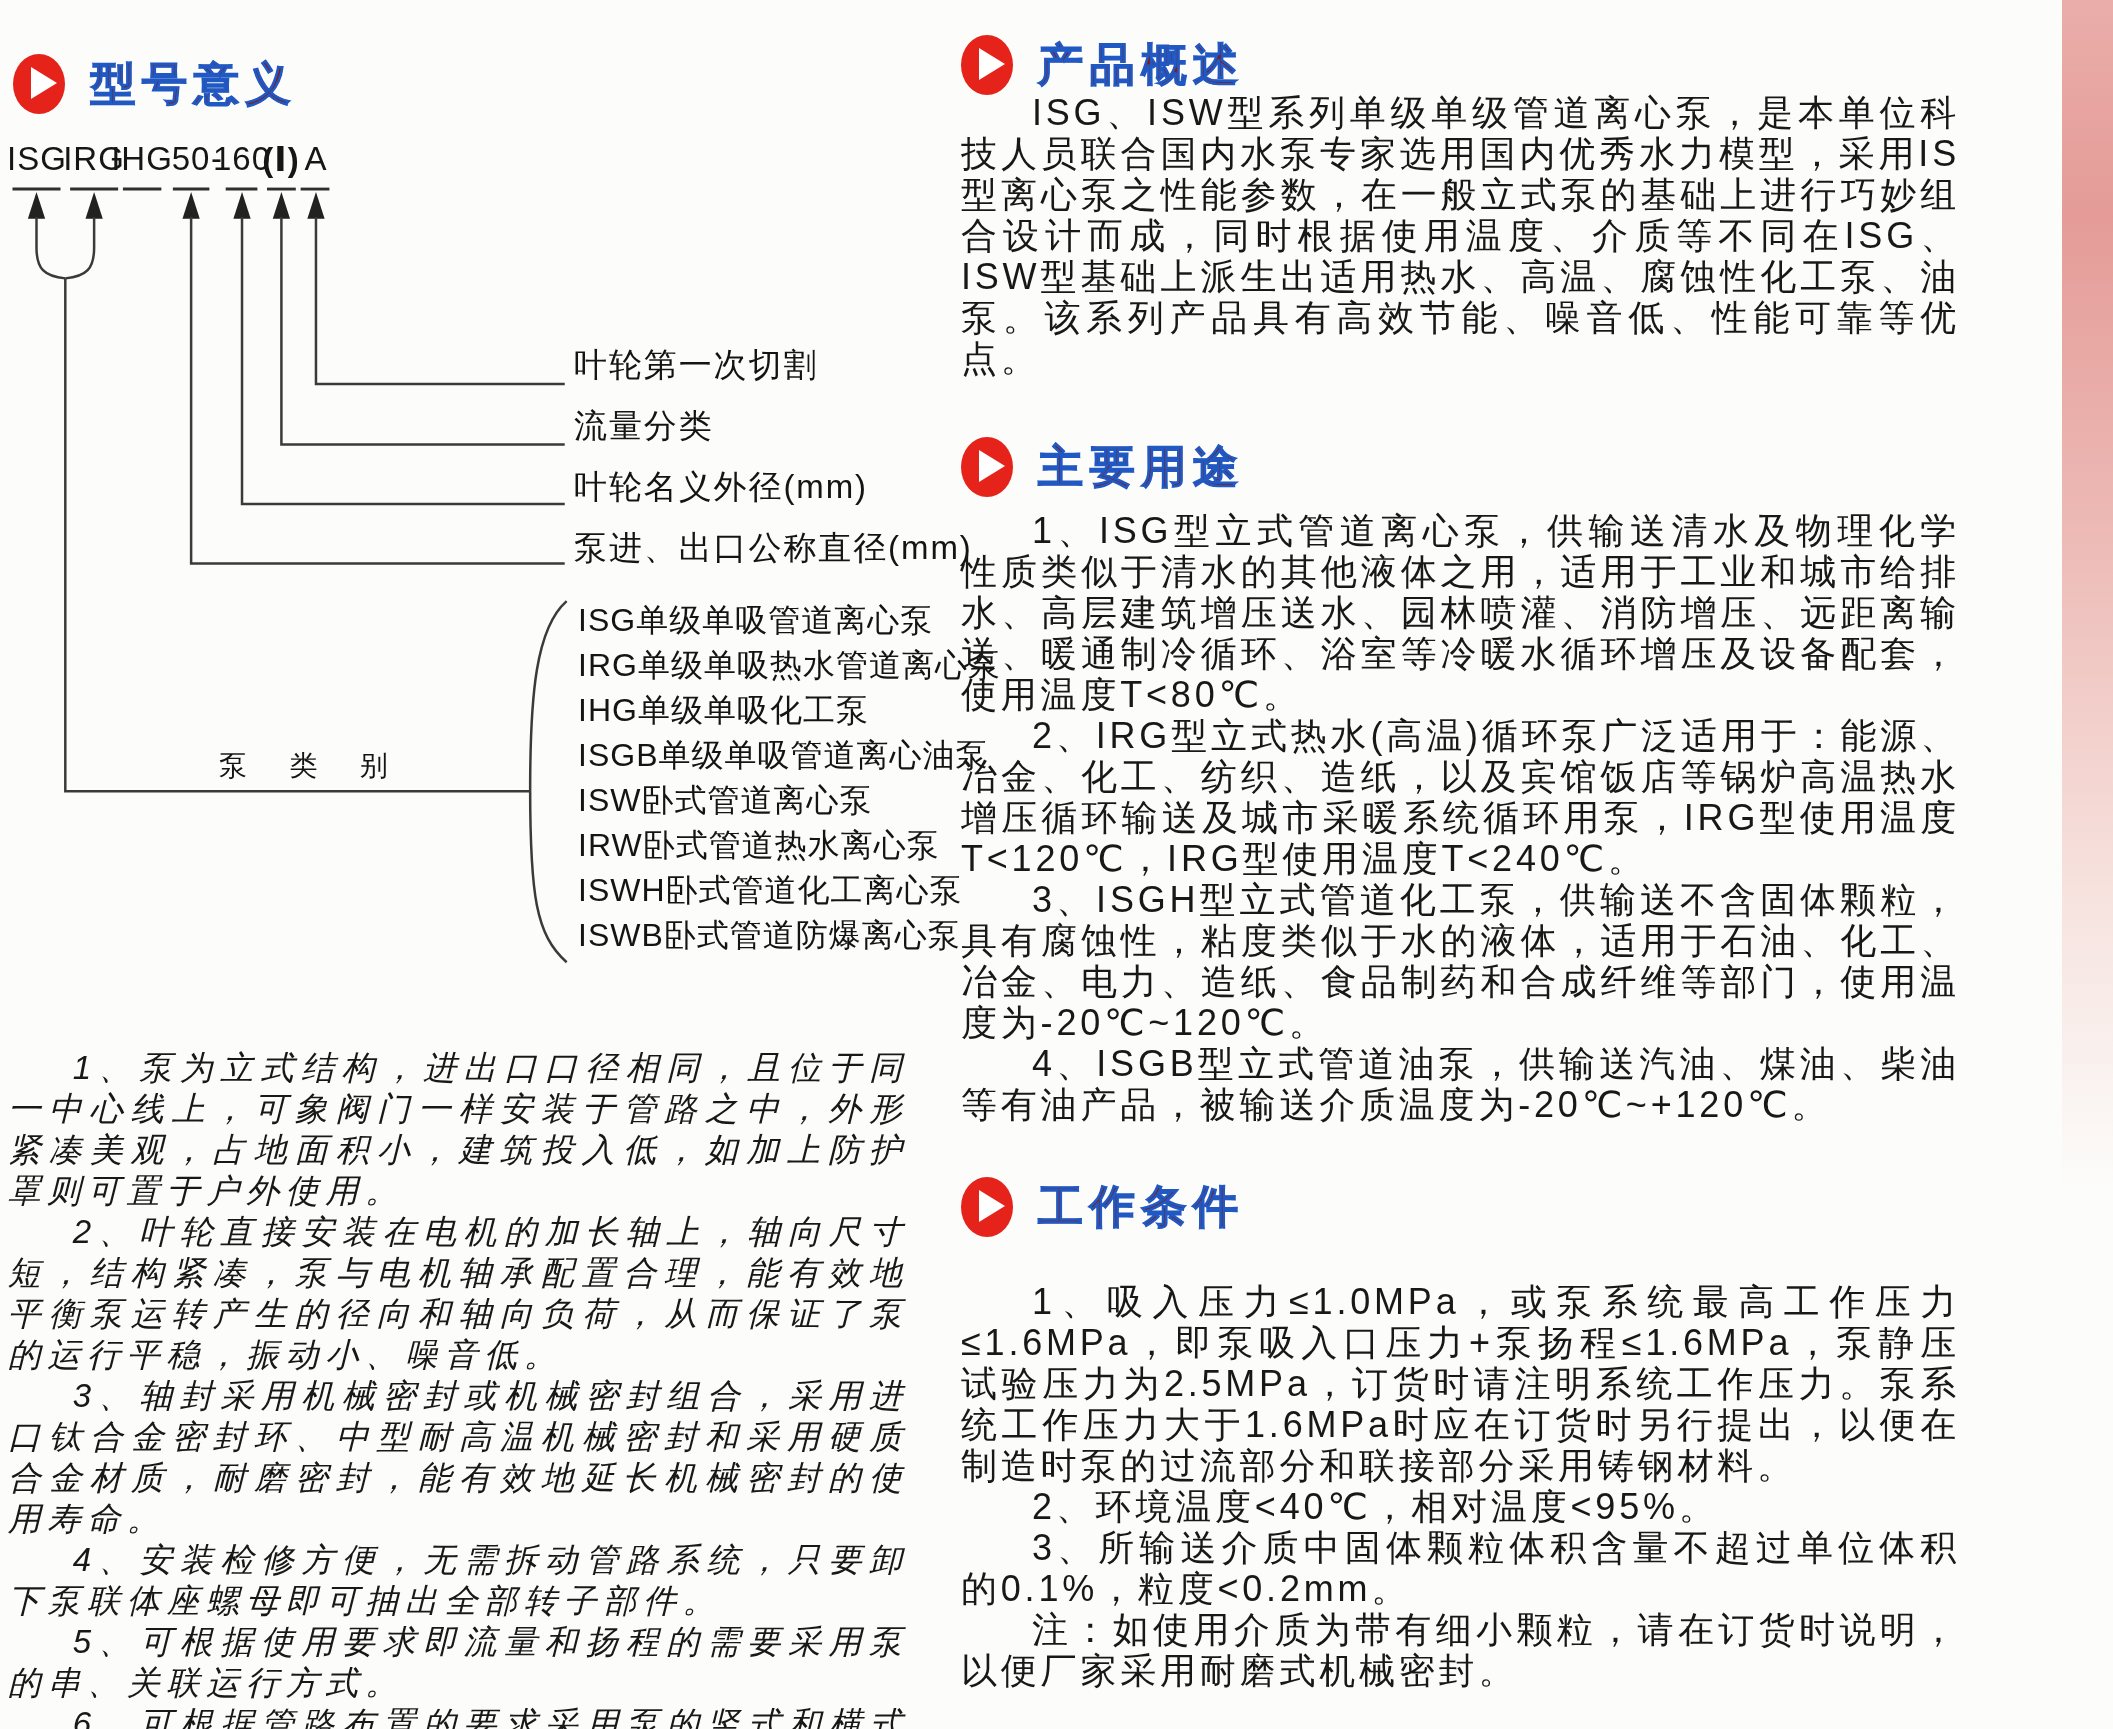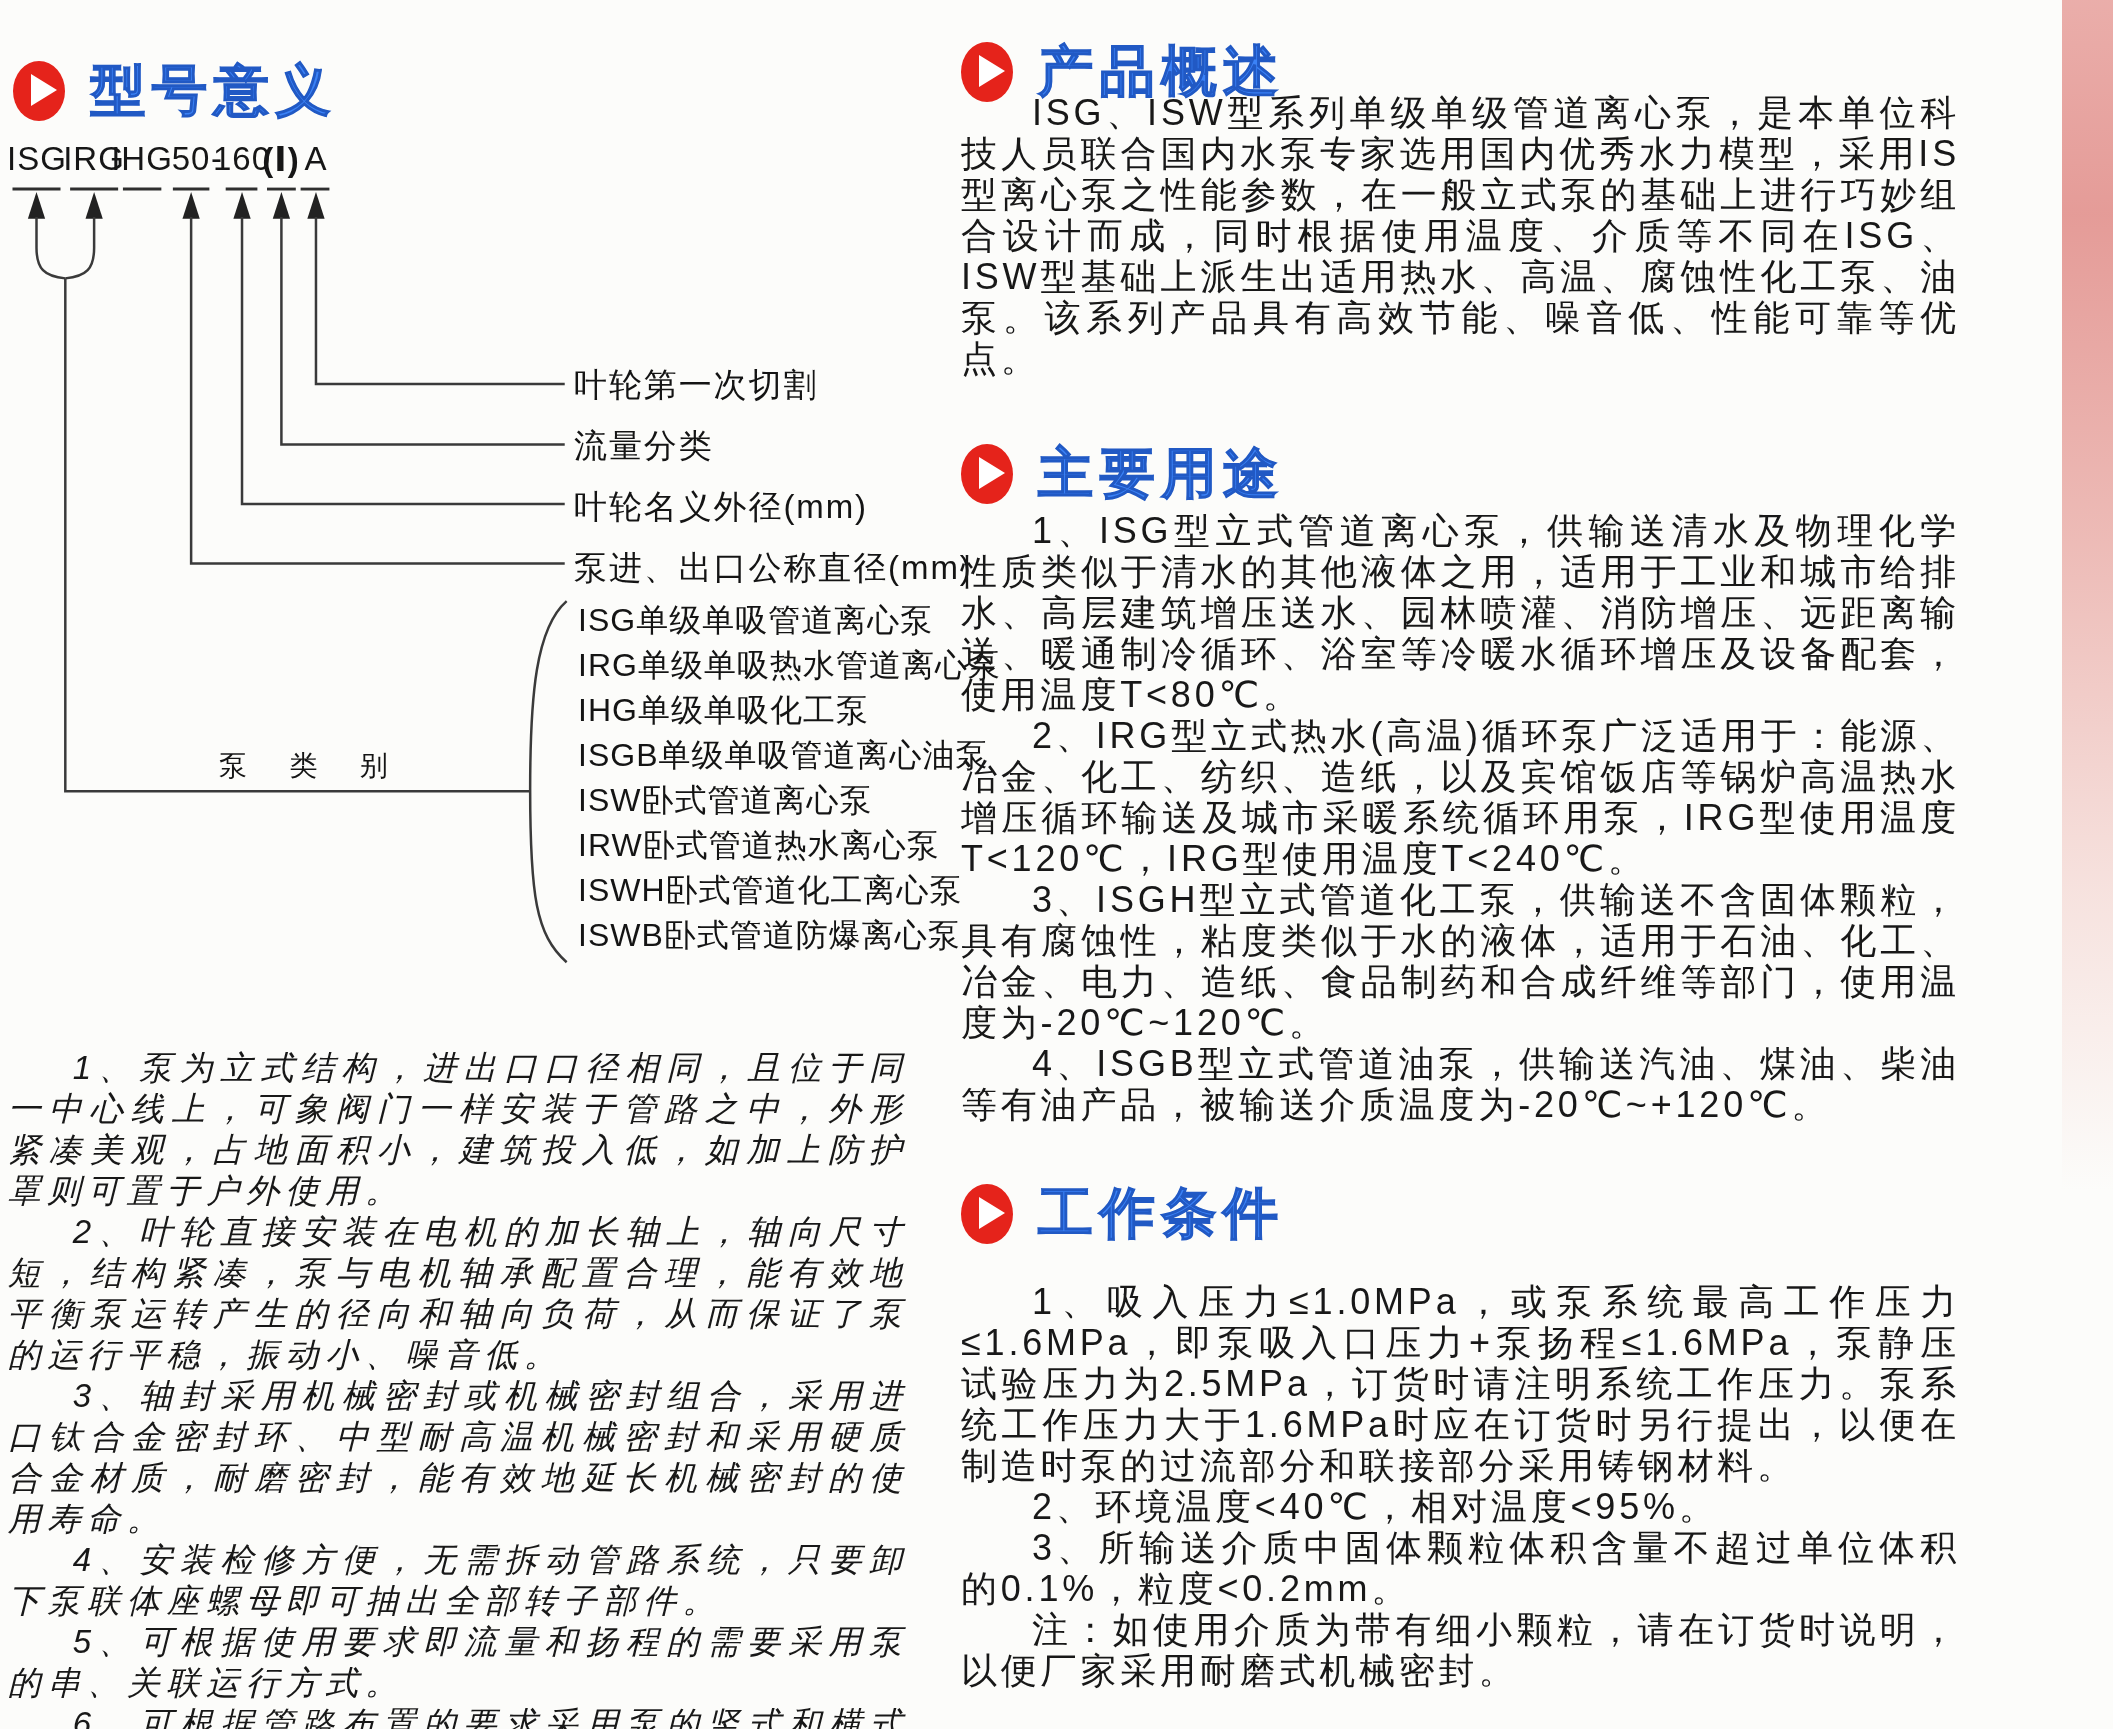--- a/index.html
+++ b/index.html
@@ -9,36 +9,36 @@
     font-family:"Liberation Sans","DejaVu Sans",sans-serif;
   }
   
   .sh {position:absolute; display:flex; align-items:center; gap:25px;}
   .hicon {width:52px; height:60px; background:#e5231b; border-radius:50%; position:relative; flex:0 0 auto;}
   .hicon .tri {
     position:absolute; left:18px; top:13.4px; width:0; height:0;
     border-left:26px solid #ffffff; border-top:16.3px solid transparent; border-bottom:16.3px solid transparent;
   }
   .htext {
-    font-size:55px; font-weight:700; color:#3b82f6; letter-spacing:6.7px;
+    font-size:45px; font-weight:700; color:#7f1d1d; letter-spacing:6.7px;
     -webkit-text-stroke:1.2px #2159c4; white-space:nowrap;text-align:center;
   }
   #sh-model      {left:13.4px;   top:54px;}
   #sh-features   {left:13.4px;   top:982px;}
   #sh-overview   {left:961px; top:35px;}
   #sh-usage      {left:961px; top:437px;}
   #sh-conditions {left:961px; top:1177px;}
 
   
   .model-row .tok {
     position:absolute; top:140px; transform:translateX(-50%);
     font-size:33px; font-weight:500; color:#161616; letter-spacing:1px; white-space:nowrap;
   }
   .dsvg {position:absolute; left:0; top:134px;}
-  .diagram-labels {position:absolute; left:574px; top:354px;}
+  .diagram-labels {position:absolute; left:574px; top:334px;}
   .diagram-labels .dl {height:61px; line-height:61px; font-size:33px; letter-spacing:1.9px; white-space:nowrap; color:#141414;}
   .cat-label {
     position:absolute; left:219px; top:747px; font-size:28px; letter-spacing:17.3px;
     white-space:nowrap; color:#141414;
   }
   .pump-list {position:absolute; left:578px; top:598px;}
   .pump-list .pti {height:45px; line-height:45px; font-size:32px; letter-spacing:1px; white-space:nowrap; color:#141414;}
 
   
   .features {position:absolute; left:7.7px; top:1047px; width:901px;}

